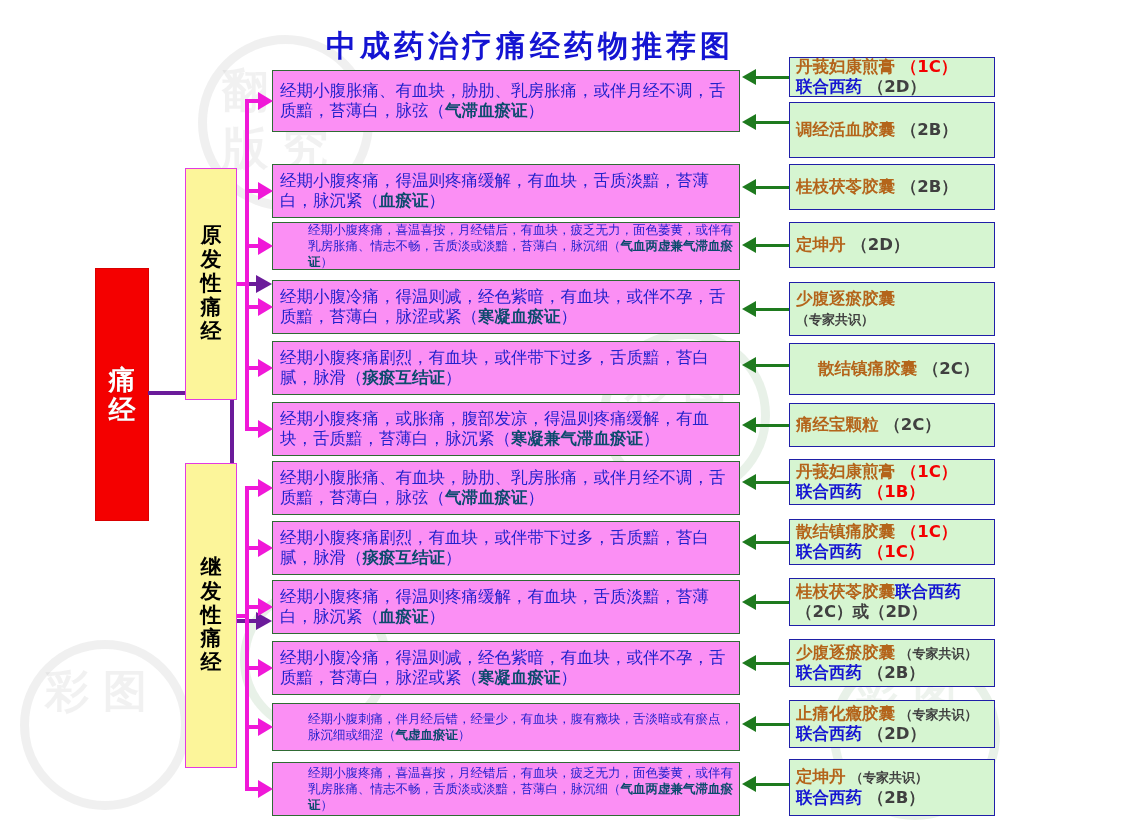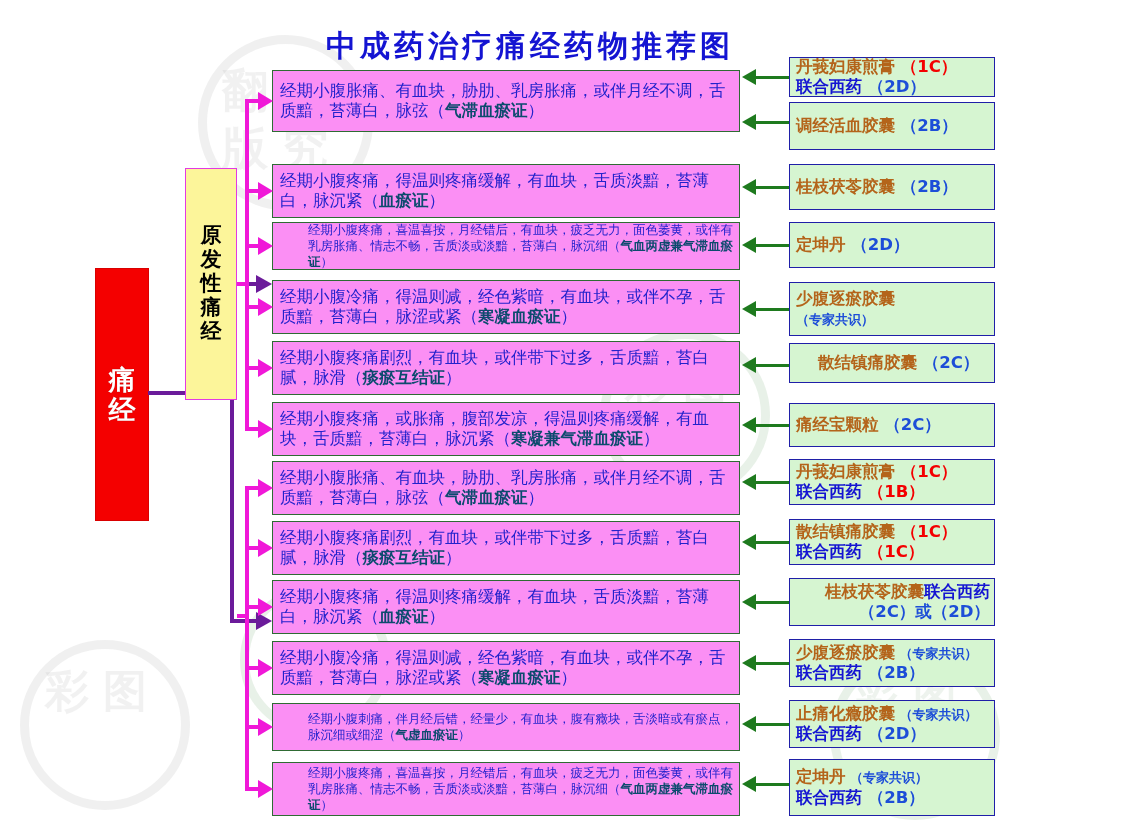--- a/index.html
+++ b/index.html
@@ -119,21 +119,21 @@
     background: #d6f5d1;
     border: 1px solid #1f1fa8;
     padding: 2px 4px 2px 6px;
     display: flex;
     flex-direction: column;
     justify-content: center;
     line-height: 1.22;
   }
   .drug .nm   { color: #b4641a; font-weight: bold; font-size: 16.5px; }
   .drug .west { color: #1414d2; font-weight: bold; font-size: 16.5px; }
-  .drug .gr   { color: #1d4ed8; font-weight: bold; font-size: 16.5px; }
+  .drug .gr   { color: #404040; font-weight: bold; font-size: 16.5px; }
   .drug .gr.red { color: #f40000; }
   .drug .gr.sm{ font-size: 13px; }
   .drug .ln { white-space: nowrap; }
 
   
   .pline  { position: absolute; background: #f018d8; }   
   .vline  { position: absolute; background: #6b1b9a; }   
   .garrowline { position: absolute; background: #1e7a1e; height: 3px; }
 
   .parrow {
@@ -187,20 +187,23 @@
   <div class="vline" style="left:148px;top:391px;width:86px;height:4px;"></div>
   <div class="vline" style="left:230px;top:284px;width:4px;height:339px;"></div>
   <div class="vline" style="left:234px;top:282px;width:24px;height:4px;"></div>
   <div class="varrow" style="left:256px;top:275px;"></div>
   <div class="vline" style="left:234px;top:619px;width:24px;height:4px;"></div>
   <div class="varrow" style="left:256px;top:612px;"></div>
 
   <div class="cat" id="cat0">
     <span class="vtxt">原发性痛经</span>
   </div>
+  <div class="cat" id="cat1">
+    <span class="vtxt">继发性痛经</span>
+  </div>
 
   <div class="pline" style="left:238px;top:282px;width:0;height:0;"></div>
   <div class="pline" style="left:237px;top:282px;width:0px;height:0px;"></div>
 
   <div id="symptoms">
       <div class="sym big" style="top: 70px; height: 62px;">
         <div><span>经期小腹胀痛、有血块，胁肋、乳房胀痛，或伴月经不调，舌质黯，苔薄白，脉弦（</span><span class="hl">气滞血瘀证</span><span>）</span></div>
       </div>
       <div class="sym big" style="top: 164px; height: 54px;">
         <div><span>经期小腹疼痛，得温则疼痛缓解，有血块，舌质淡黯，苔薄白，脉沉紧（</span><span class="hl">血瘀证</span><span>）</span></div>
@@ -234,48 +237,48 @@
       </div>
       <div class="sym small" style="top: 762px; height: 54px;">
         <div><span>经期小腹疼痛，喜温喜按，月经错后，有血块，疲乏无力，面色萎黄，或伴有乳房胀痛、情志不畅，舌质淡或淡黯，苔薄白，脉沉细（</span><span class="hl">气血两虚兼气滞血瘀证</span><span>）</span></div>
       </div>
     </div>
   <div id="drugs">
       <div class="drug" style="top: 57px; height: 40px;">
         <div class="ln"><span class="nm">丹莪妇康煎膏</span><span class="gr red"> （1C）</span></div>
         <div class="ln"><span class="west">联合西药</span><span class="gr"> （2D）</span></div>
       </div>
-      <div class="drug" style="top: 102px; height: 48px;">
+      <div class="drug" style="top: 102px; height: 56px;">
         <div class="ln"><span class="nm">调经活血胶囊</span><span class="gr"> （2B）</span></div>
       </div>
       <div class="drug" style="top: 164px; height: 46px;">
         <div class="ln"><span class="nm">桂枝茯苓胶囊</span><span class="gr"> （2B）</span></div>
       </div>
       <div class="drug" style="top: 222px; height: 46px;">
         <div class="ln"><span class="nm">定坤丹</span><span class="gr"> （2D）</span></div>
       </div>
       <div class="drug" style="top: 282px; height: 54px;">
         <div class="ln"><span class="nm">少腹逐瘀胶囊</span></div>
         <div class="ln"><span class="gr sm"> （专家共识）</span></div>
       </div>
-      <div class="drug" style="top: 343px; height: 40px; padding-left: 28px;">
+      <div class="drug" style="top: 343px; height: 52px; padding-left: 28px;">
         <div class="ln"><span class="nm">散结镇痛胶囊</span><span class="gr"> （2C）</span></div>
       </div>
       <div class="drug" style="top: 403px; height: 44px;">
         <div class="ln"><span class="nm">痛经宝颗粒</span><span class="gr"> （2C）</span></div>
       </div>
       <div class="drug" style="top: 459px; height: 46px;">
         <div class="ln"><span class="nm">丹莪妇康煎膏</span><span class="gr red"> （1C）</span></div>
         <div class="ln"><span class="west">联合西药</span><span class="gr red"> （1B）</span></div>
       </div>
       <div class="drug" style="top: 519px; height: 46px;">
         <div class="ln"><span class="nm">散结镇痛胶囊</span><span class="gr red"> （1C）</span></div>
         <div class="ln"><span class="west">联合西药</span><span class="gr red"> （1C）</span></div>
       </div>
-      <div class="drug" style="top: 578px; height: 48px; text-align: right;">
+      <div class="drug" style="top: 578px; height: 48px;">
         <div class="ln"><span class="nm">桂枝茯苓胶囊</span><span class="west">联合西药</span></div>
         <div class="ln"><span class="gr"> （2C）或（2D）</span></div>
       </div>
       <div class="drug" style="top: 639px; height: 48px;">
         <div class="ln"><span class="nm">少腹逐瘀胶囊</span><span class="gr sm"> （专家共识）</span></div>
         <div class="ln"><span class="west">联合西药</span><span class="gr"> （2B）</span></div>
       </div>
       <div class="drug" style="top: 700px; height: 48px;">
         <div class="ln"><span class="nm">止痛化癥胶囊</span><span class="gr sm"> （专家共识）</span></div>
         <div class="ln"><span class="west">联合西药</span><span class="gr"> （2D）</span></div>

